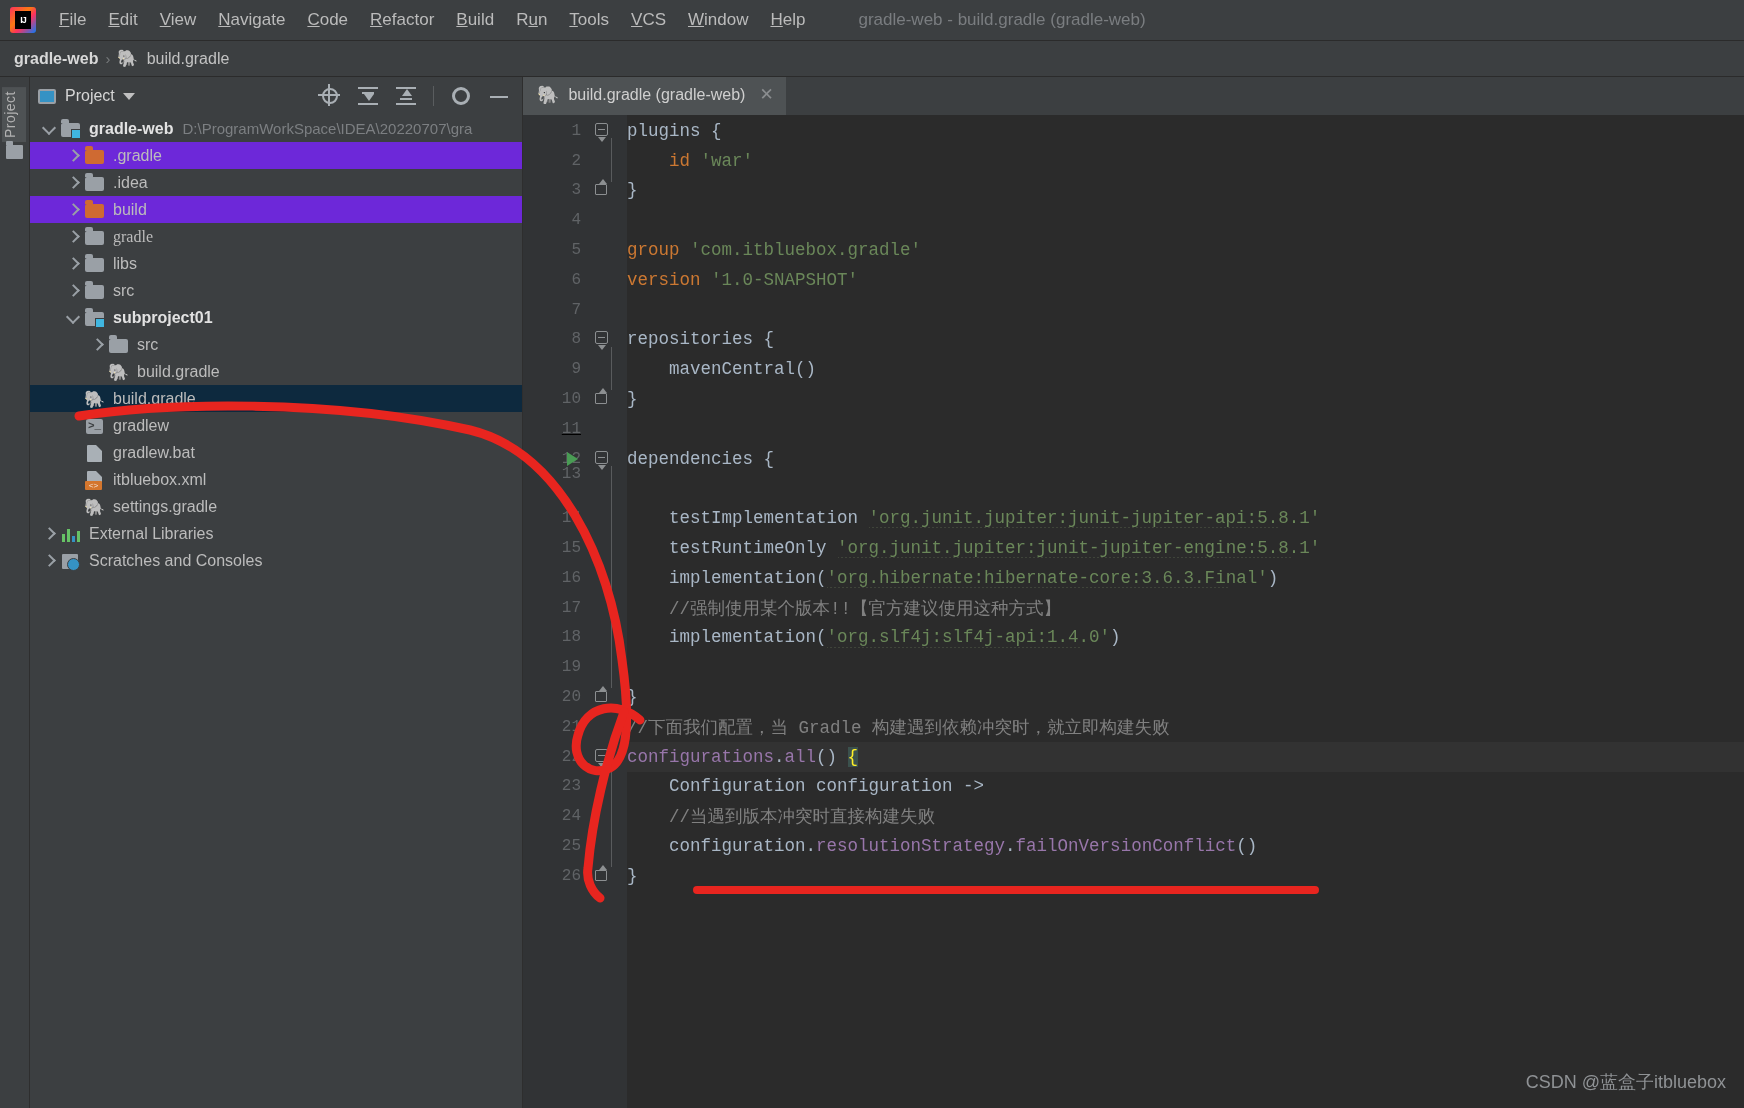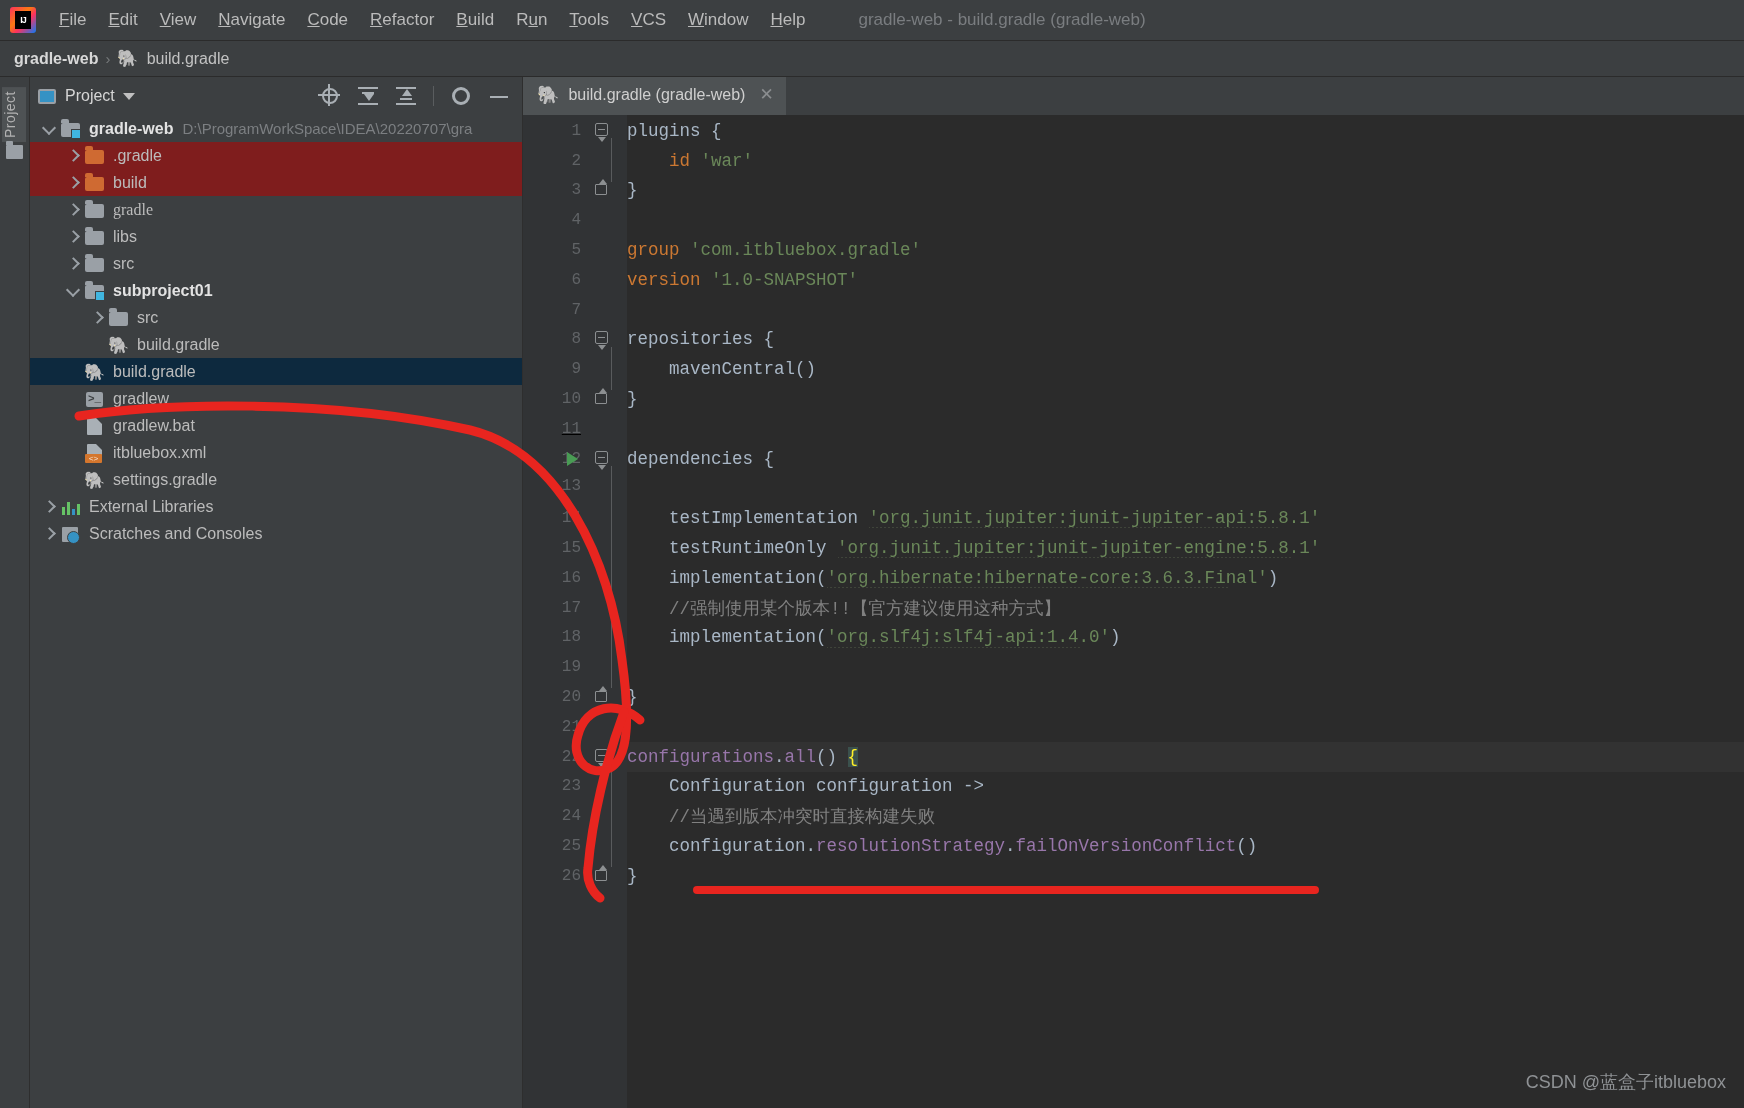--- a/index.html
+++ b/index.html
@@ -132,21 +132,21 @@
     content: ""; position: absolute; left: 1px; top: 10px; width: 18px; height: 2px;
     background: #a9afb4;
   }
 
   
   .tree { position: relative; font-size: 16px; }
   .trow {
     height: 27px; display: flex; align-items: center; padding-left: 10px;
     white-space: nowrap; cursor: default; position: relative;
   }
-  .trow.excluded { background: #7f1d1d; text-align: right; }
+  .trow.excluded { background: #6d28d9; text-align: right; }
   .trow.selected { background: #0d293e; }
   .twist {
     width: 18px; height: 18px; position: relative; flex: 0 0 auto; margin-right: 2px;
   }
   .twist.right::after {
     content: ""; position: absolute; left: 5px; top: 4px; width: 7px; height: 7px;
     border-right: 2px solid #9aa0a6; border-top: 2px solid #9aa0a6;
     transform: rotate(45deg);
   }
   .twist.down::after {
@@ -374,20 +374,27 @@
           <span class="tlabel bold">gradle-web</span>
           <span class="tpath">D:\ProgramWorkSpace\IDEA\20220707\gra</span>
         </div>
         <div class="trow excluded" style="padding-left: 34px;">
           <span class="twist right"></span>
           <span class="ticon">
             <span class="fld orange"></span>
           </span>
           <span class="tlabel">.gradle</span>
         </div>
+        <div class="trow" style="padding-left: 34px;">
+          <span class="twist right"></span>
+          <span class="ticon">
+            <span class="fld"></span>
+          </span>
+          <span class="tlabel">.idea</span>
+        </div>
         <div class="trow excluded" style="padding-left: 34px;">
           <span class="twist right"></span>
           <span class="ticon">
             <span class="fld orange"></span>
           </span>
           <span class="tlabel">build</span>
         </div>
         <div class="trow" style="padding-left: 34px; font-family: Liberation Serif, serif;">
           <span class="twist right"></span>
           <span class="ticon">
@@ -558,21 +565,21 @@
             <span class="code"></span>
           </div>
           <div class="line" style="top: 328.8px;">
             <span class="lnum">12</span>
             <span class="gutter-run"></span>
             <span class="fold-mark">
               <span class="fold-open"></span>
             </span>
             <span class="code"><span class="def">dependencies</span> {</span>
           </div>
-          <div class="line" style="top: 356px;">
+          <div class="line" style="top: 344px;">
             <span class="lnum">13</span>
             <span class="code"></span>
           </div>
           <div class="line" style="top: 388.4px;">
             <span class="lnum">14</span>
             <span class="code">    <span class="def">testImplementation</span> <span class="u-str">'org.junit.jupiter:junit-jupiter-api:5.8.1'</span></span>
           </div>
           <div class="line" style="top: 418.2px;">
             <span class="lnum">15</span>
             <span class="code">    <span class="def">testRuntimeOnly</span> <span class="u-str">'org.junit.jupiter:junit-jupiter-engine:5.8.1'</span></span>
@@ -595,20 +602,21 @@
           </div>
           <div class="line" style="top: 567.2px;">
             <span class="lnum">20</span>
             <span class="fold-mark">
               <span class="fold-end"></span>
             </span>
             <span class="code">}</span>
           </div>
           <div class="line" style="top: 597px;">
             <span class="lnum">21</span>
+            <span class="code"><span class="cmt">//下面我们配置，当 Gradle 构建遇到依赖冲突时，就立即构建失败</span></span>
           </div>
           <div class="cur-line-hl" style="top: 626.8px;"></div>
           <div class="line" style="top: 626.8px;">
             <span class="lnum">22</span>
             <span class="fold-mark">
               <span class="fold-open"></span>
             </span>
             <span class="code"><span class="prop">configurations</span>.<span class="prop">all</span>() <span class="brace-hl">{</span></span>
           </div>
           <div class="line" style="top: 656.6px;">

